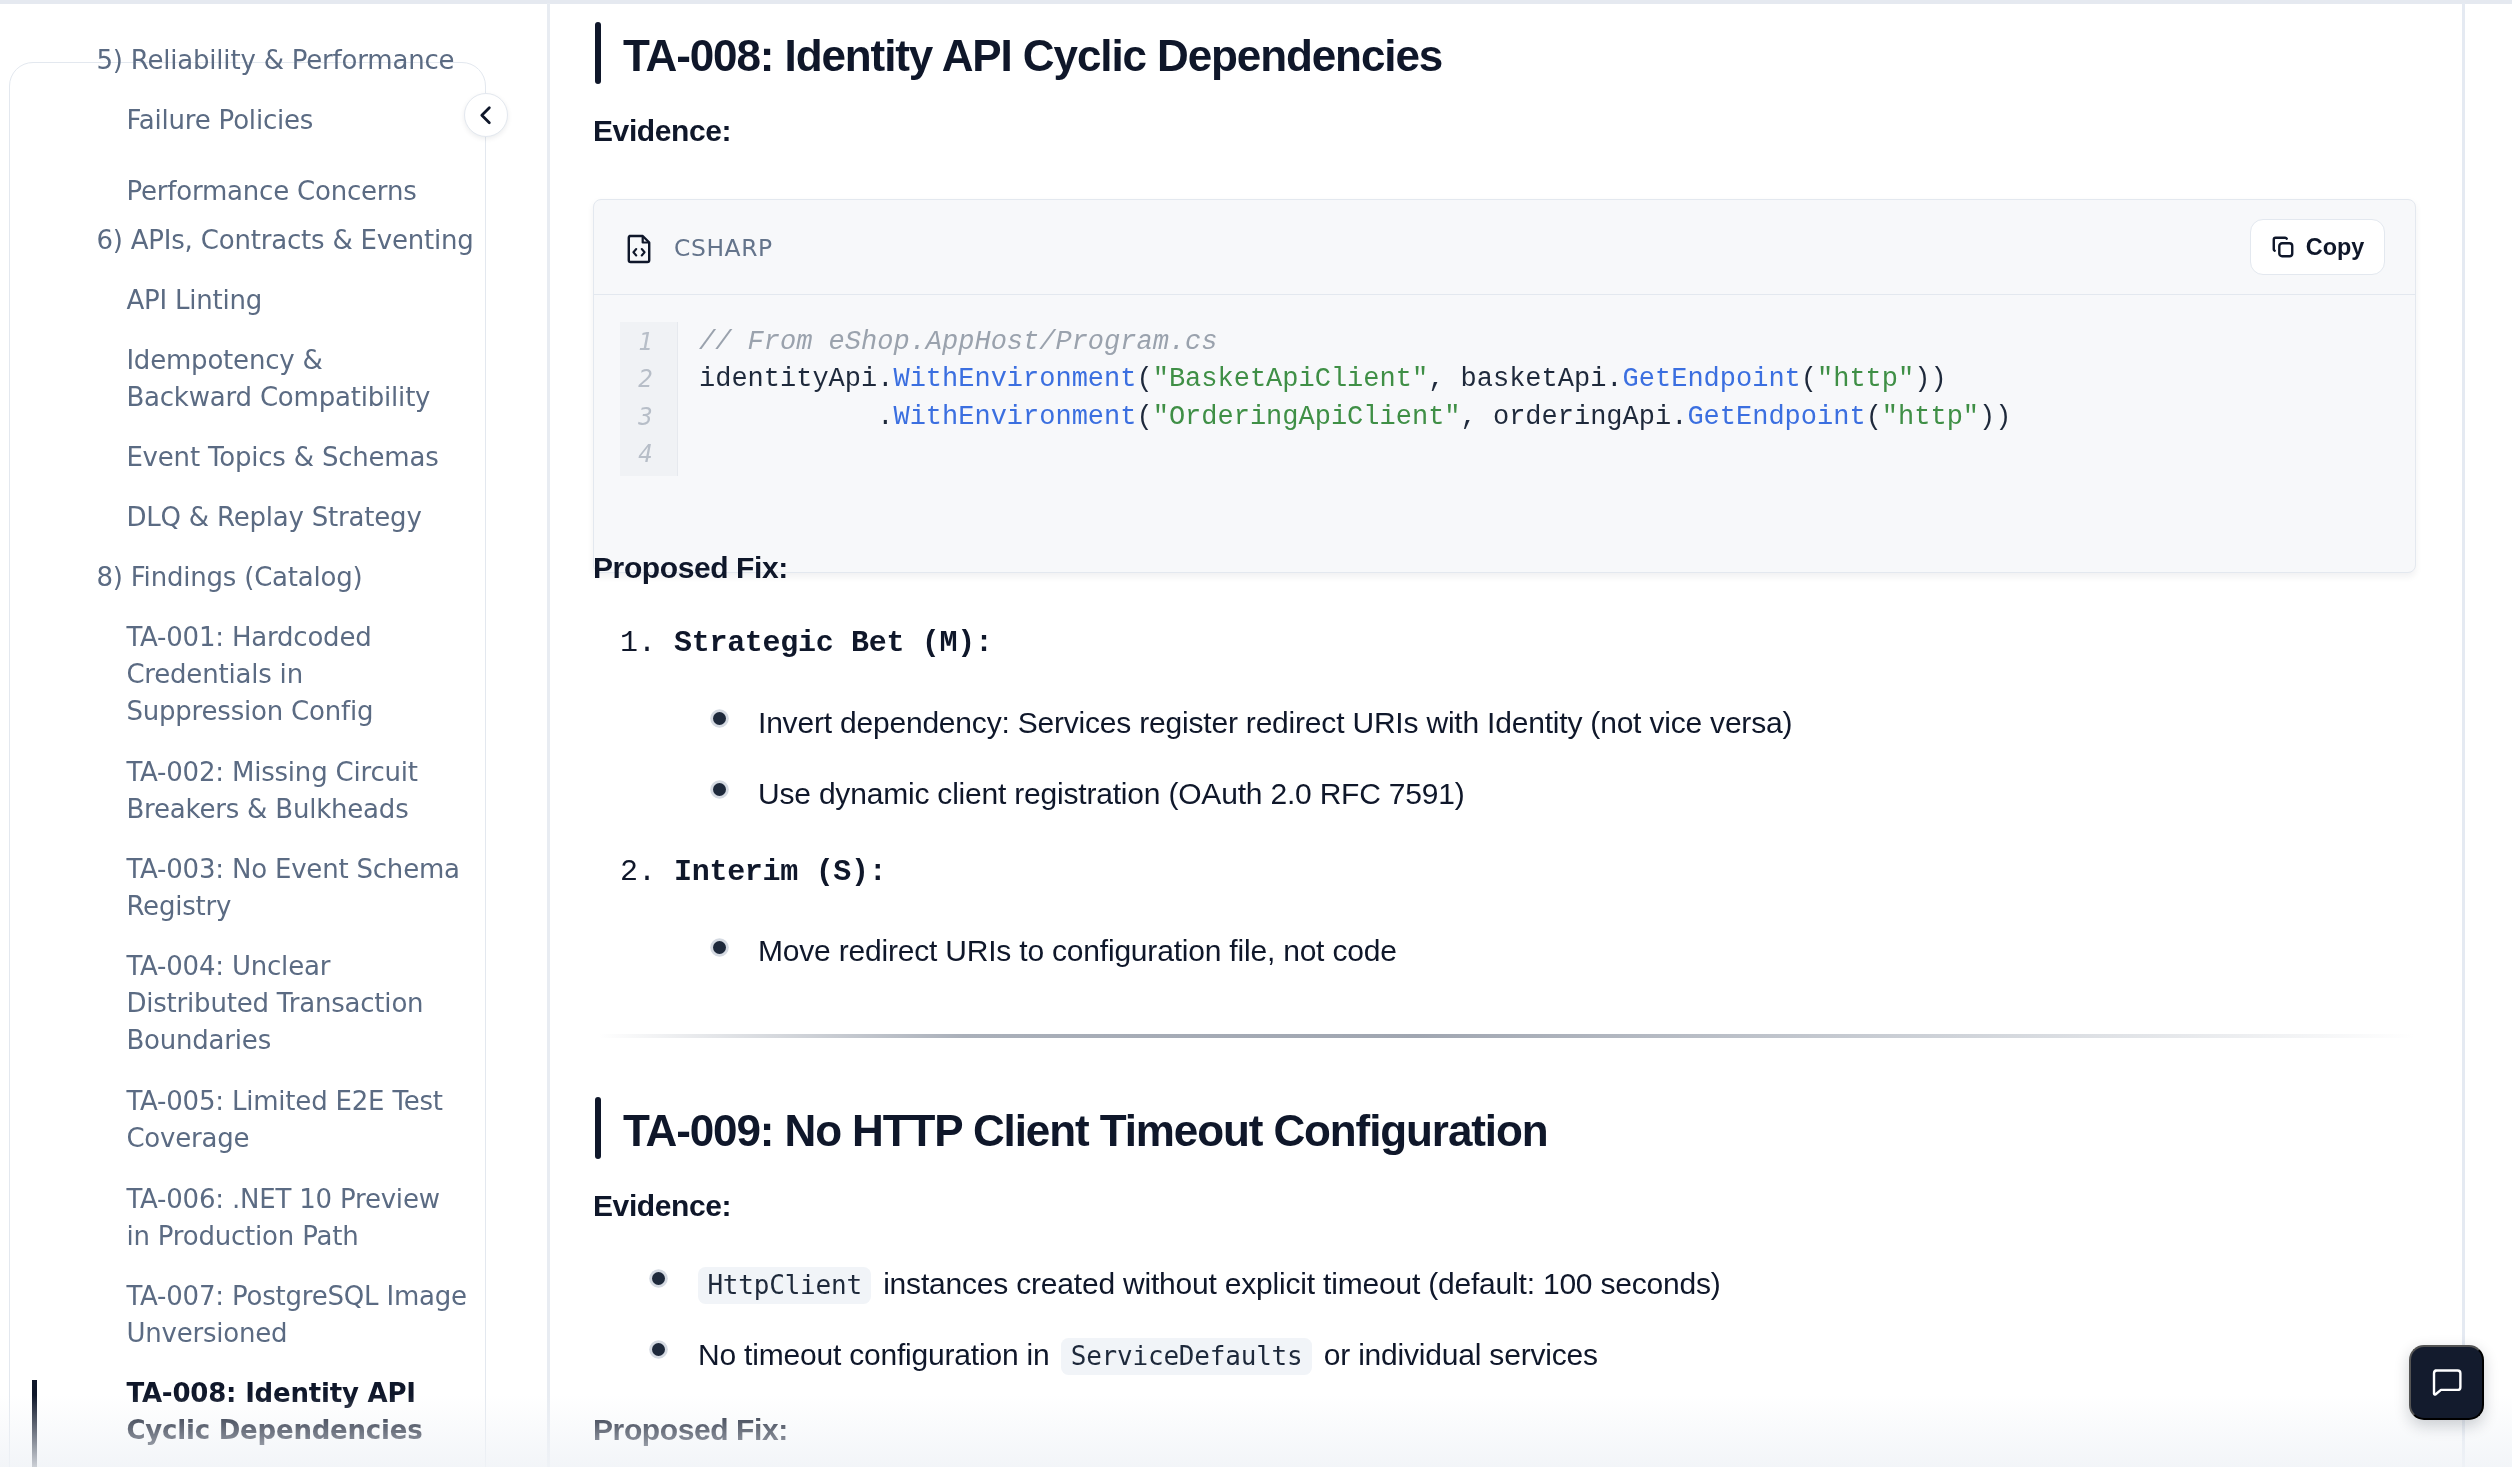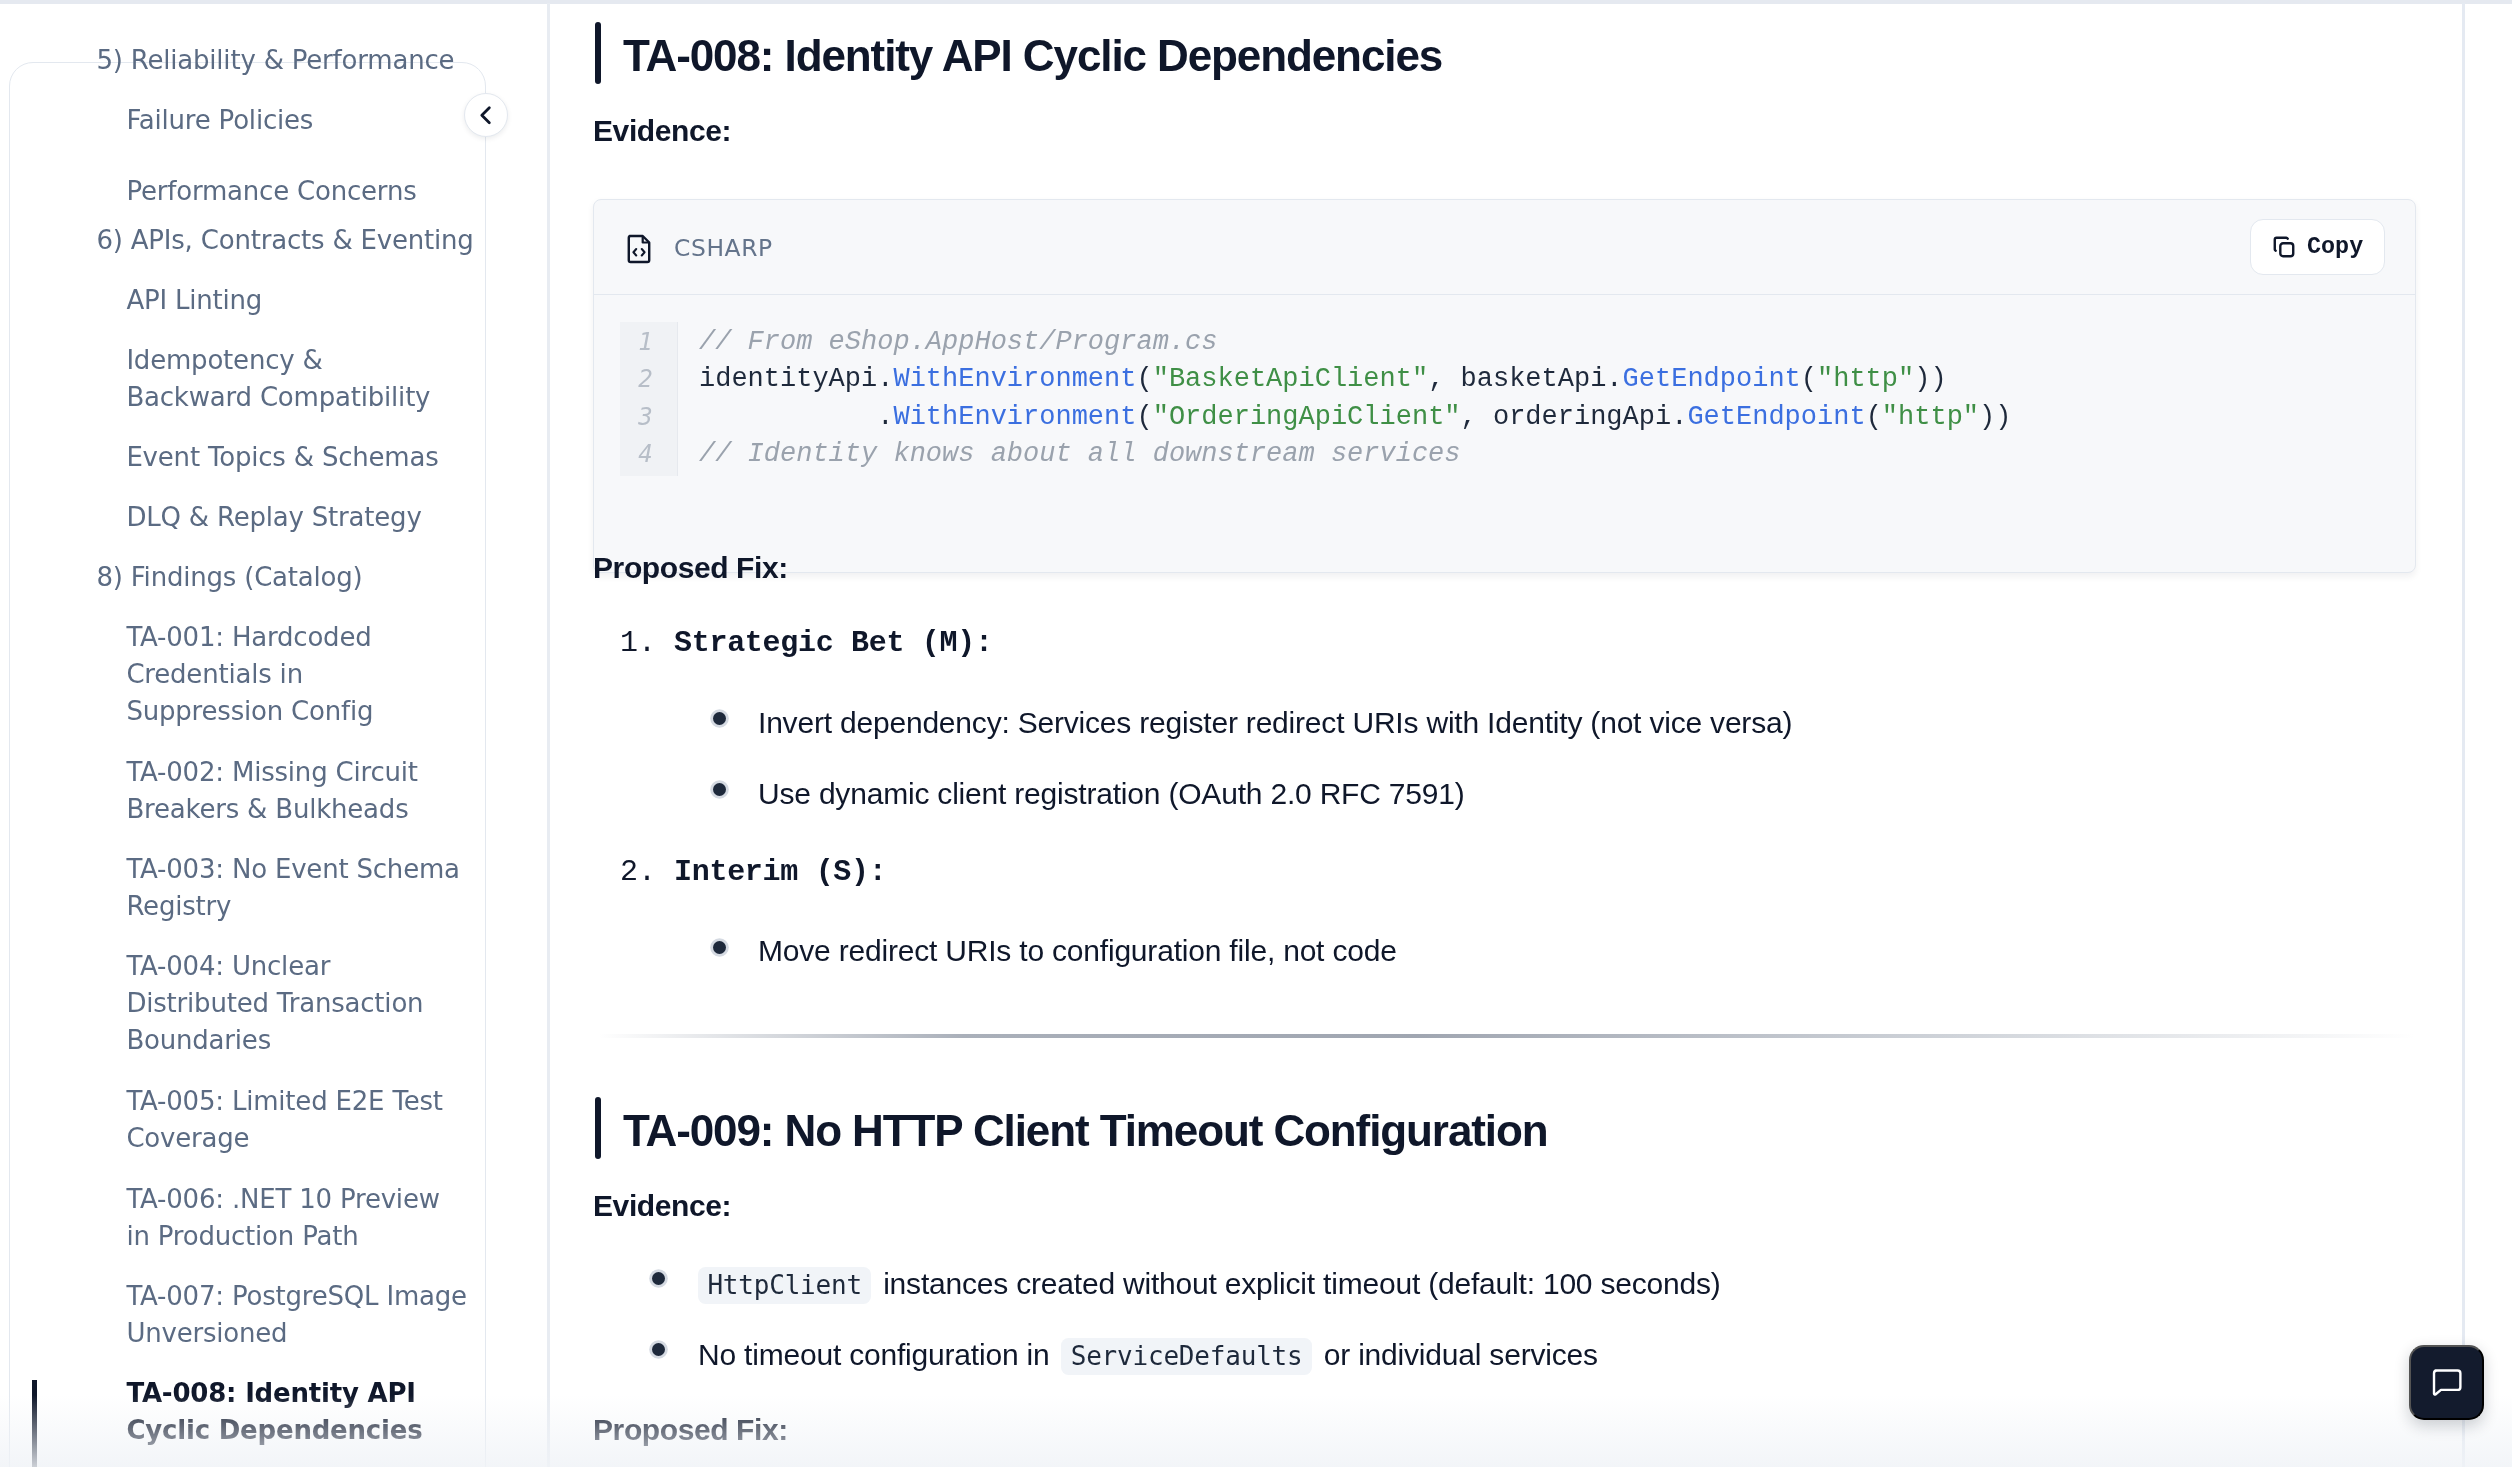--- a/index.html
+++ b/index.html
@@ -50,21 +50,21 @@
     box-shadow: 0 3.7px 7.5px rgba(15,23,42,0.06);
   }
   .code-header { position: absolute; left: 0; top: 0; width: 100%; height: 95px; border-bottom: 1.9px solid #e3e8ef; }
   .lang-icon { position: absolute; left: 32px; top: 34px; width: 26px; height: 30px; }
   .lang-label { position: absolute; left: 80px; top: 32px; font-size: 23.4px; line-height: 32px; color: #64748b; letter-spacing: 0.6px; font-family: "DejaVu Sans", sans-serif; }
   .copy-btn {
     position: absolute; right: 30px; top: 19px; width: 135px; height: 56px;
     background: #ffffff; border: 1.9px solid #e3e8ef; border-radius: 13px;
     display: flex; align-items: center; justify-content: center; gap: 11.2px; cursor: pointer;
   }
-  .copy-label { font-size: 23.4px; font-weight: bold; color: #0f172a; font-family: Liberation Mono, monospace; }
+  .copy-label { font-size: 23.4px; font-weight: bold; color: #0f172a; font-family: Liberation Sans, sans-serif; }
   .code-body { position: absolute; left: 26px; top: 122px; right: 19px; height: 159px; }
   .gutter { position: absolute; left: 0; top: 0; width: 58px; height: 154px; background: #f0f2f5; border-right: 1.9px solid #e6e9ee; }
   .ln { position: absolute; left: 0; width: 51px; text-align: center; font-family: "DejaVu Sans Mono", monospace; font-style: italic; font-size: 24px; color: #b7bec8; line-height: 37px; }
   .code-line { position: absolute; left: 79px; font-family: "Liberation Mono", "DejaVu Sans Mono", monospace; font-size: 27px; line-height: 37px; white-space: pre; color: #1e293b; }
   .c-comment { color: #9aa2ad; font-style: italic; }
   .c-fn { color: #3b6fe0; }
   .c-str { color: #3f8f46; }
   .c-plain { color: #1e293b; }
 
   .ol-item { position: absolute; left: 620px; font-size: 30px; line-height: 37px; color: #0f172a; font-family: Liberation Mono, monospace; }
@@ -155,21 +155,20 @@
     <div class="code-body">
       <div class="gutter">
         <span class="ln" style="top:1.9px">1</span>
         <span class="ln" style="top:39px">2</span>
         <span class="ln" style="top:77px">3</span>
         <span class="ln" style="top:114px">4</span>
       </div>
       <div class="code-line" style="top:1.9px"><span class="c-comment">// From eShop.AppHost/Program.cs</span></div>
       <div class="code-line" style="top:39px"><span class="c-plain">identityApi.</span><span class="c-fn">WithEnvironment</span><span class="c-plain">(</span><span class="c-str">"BasketApiClient"</span><span class="c-plain">, basketApi.</span><span class="c-fn">GetEndpoint</span><span class="c-plain">(</span><span class="c-str">"http"</span><span class="c-plain">))</span></div>
       <div class="code-line" style="top:77px"><span class="c-plain">           .</span><span class="c-fn">WithEnvironment</span><span class="c-plain">(</span><span class="c-str">"OrderingApiClient"</span><span class="c-plain">, orderingApi.</span><span class="c-fn">GetEndpoint</span><span class="c-plain">(</span><span class="c-str">"http"</span><span class="c-plain">))</span></div>
-      <div class="code-line" style="top:114px"><span class="c-comment">// Identity knows about all downstream services</span></div>
     </div>
   </div>
 
   <h3 class="h3" style="top:549px">Proposed Fix:</h3>
 
   <div class="ol-item" style="top:625px">
     <span class="ol-num">1.</span>
     <span class="ol-text">Strategic Bet (M):</span>
   </div>
   <span class="bullet-dot" style="left:713px;top:712px"></span>

